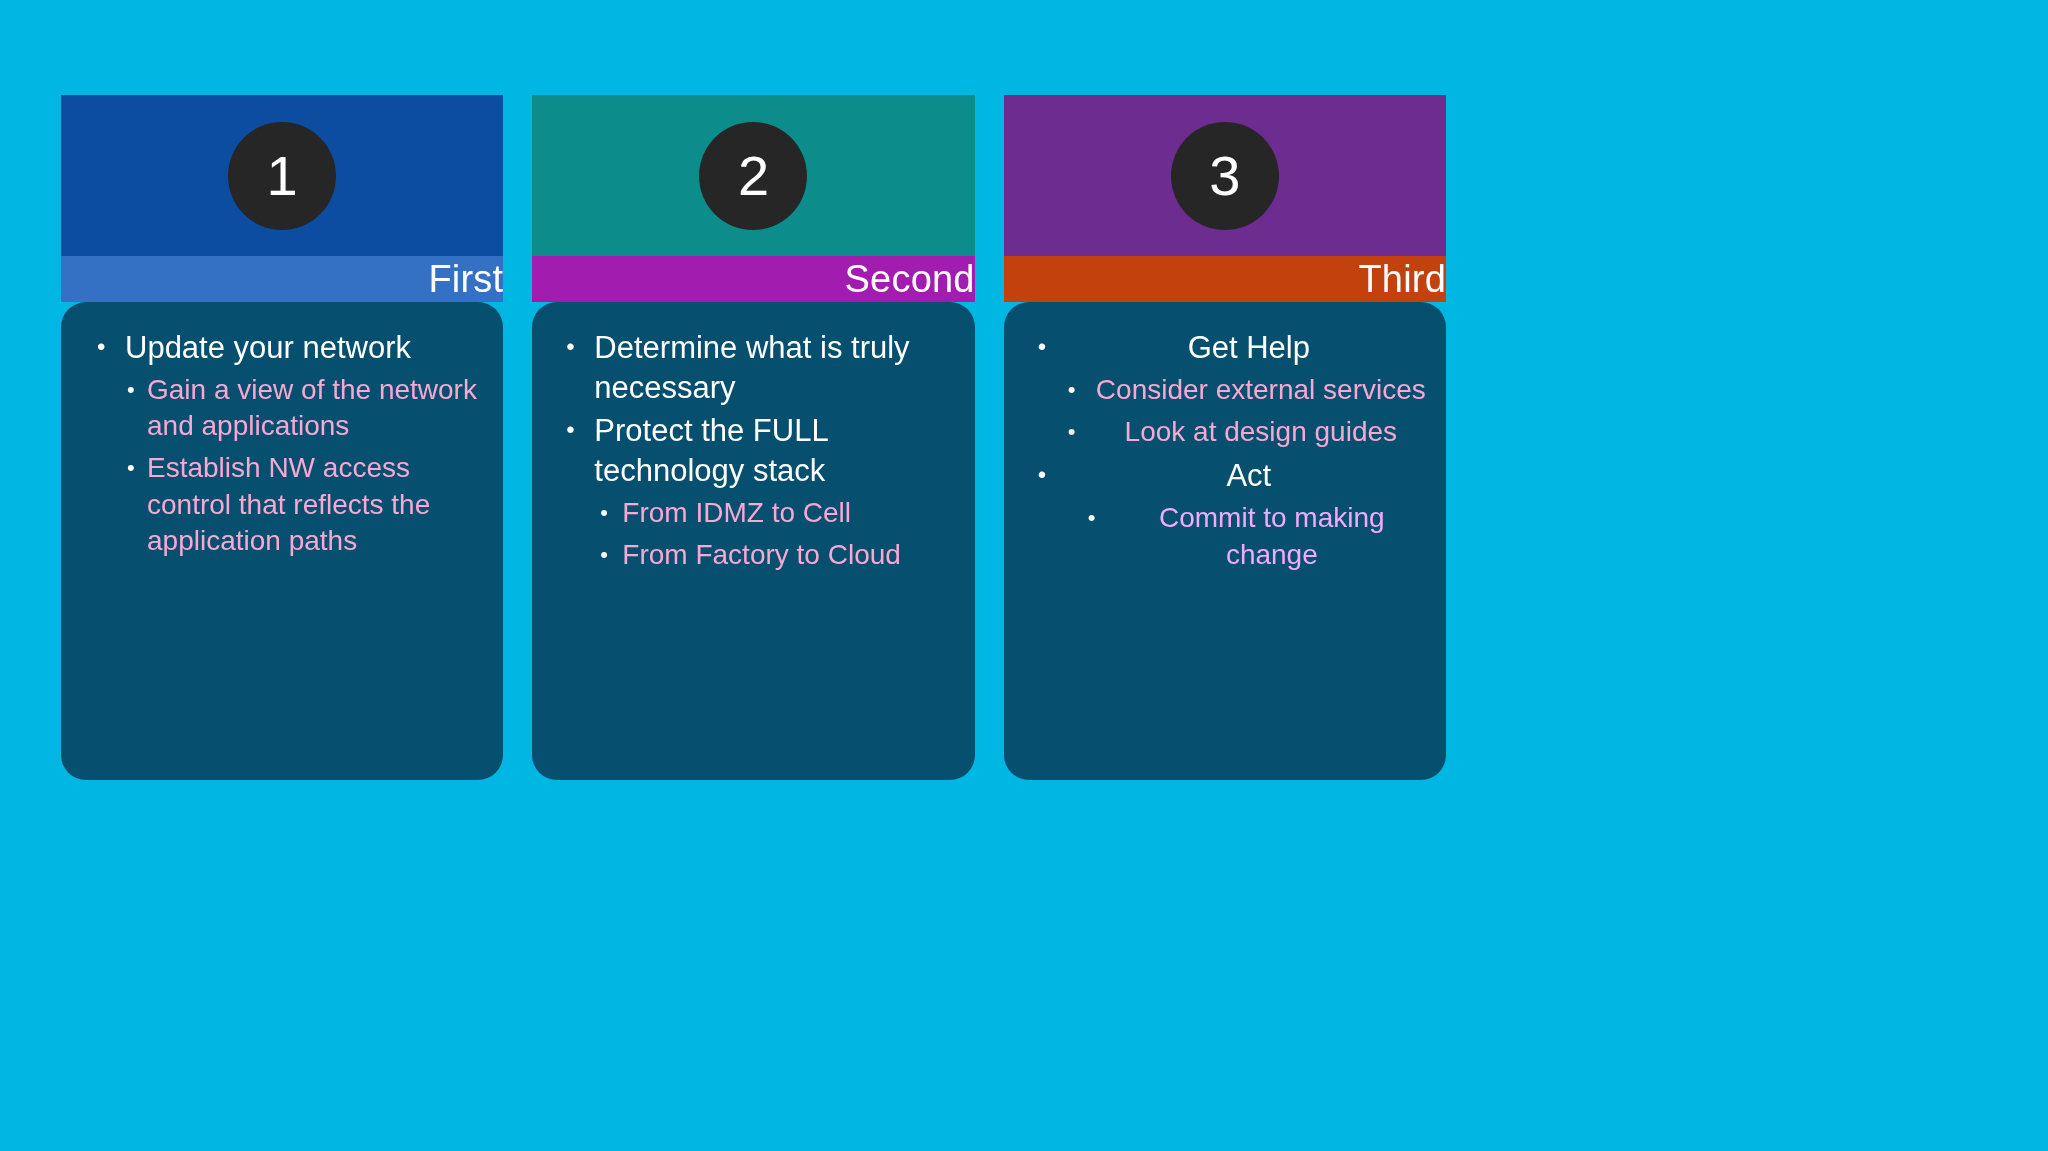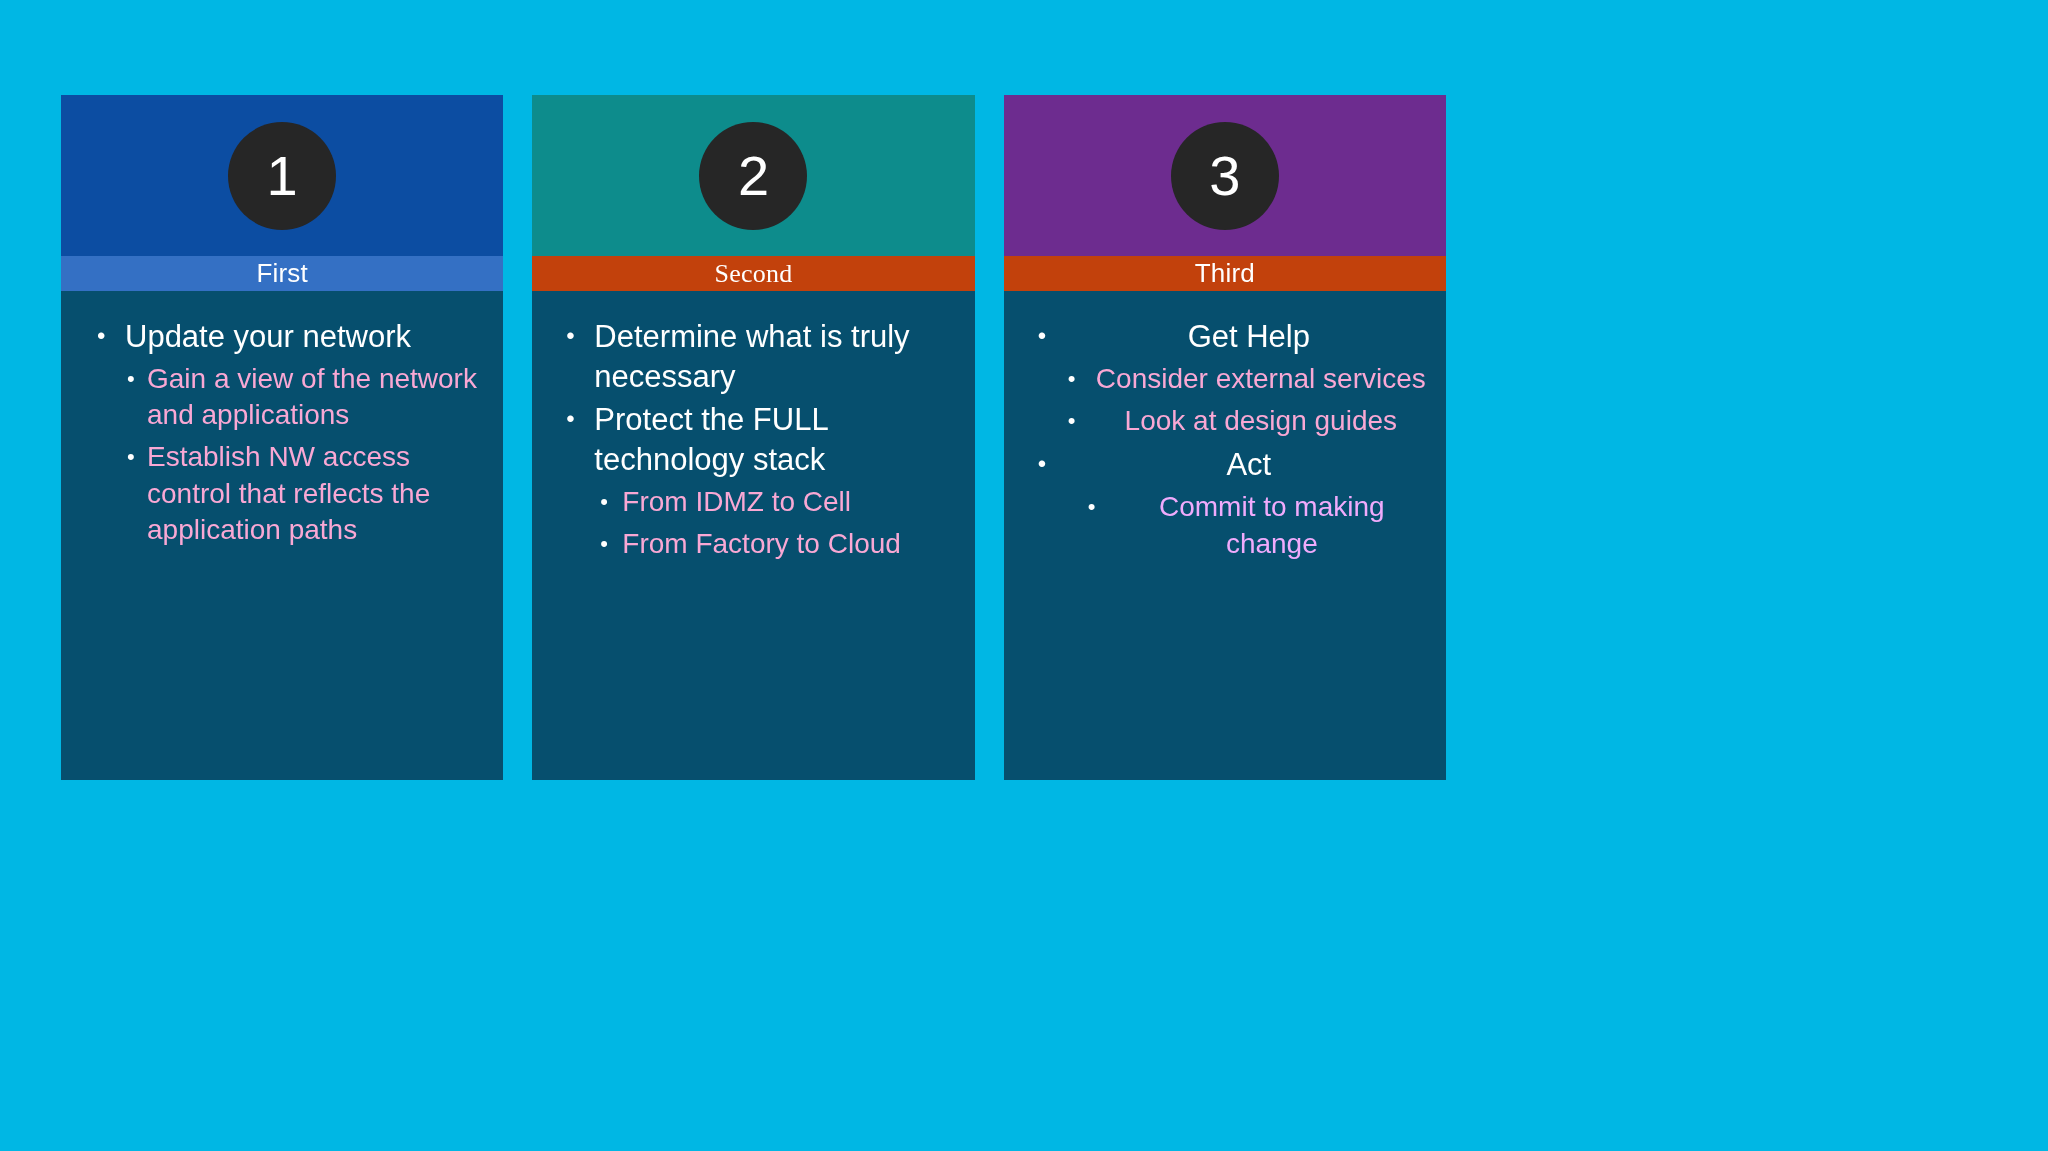--- a/index.html
+++ b/index.html
@@ -50,35 +50,36 @@
     display: flex;
     align-items: center;
     justify-content: center;
     font-size: 56px;
     font-weight: 400;
     line-height: 1;
     font-family: "Liberation Sans", sans-serif;
     letter-spacing: 0px;
   }
   .card-label {
-    height: 35px;
+    height: 46px;
     display: flex;
     align-items: center;
-    justify-content: center;
-    color: #ffffff;
-    font-size: 26px;
+    justify-content: flex-end;
+    color: #ffffff;
+    font-size: 38px;
     font-weight: 400;
     letter-spacing: 0.2px;
   }
   .card-body {
     flex: 1;
     background: #064f6e;
     padding: 26px 14px 10px 14px;
     box-sizing: border-box;
     overflow: hidden;
+    border-radius: 25px;
   }
   ul.lvl1 {
     list-style: none;
     margin: 0;
     padding: 0;
   }
   ul.lvl1 > li.b1 {
     position: relative;
     color: #ffffff;
     font-size: 31px;
@@ -183,21 +184,21 @@
         </ul>
       </div>
     </div>
 
     <div class="card card-2">
       <div class="card-head" id="head2" style="background: rgb(13, 140, 140);">
         <div class="badge" style="background: rgb(38, 38, 38);">
           <span>2</span>
         </div>
       </div>
-      <div class="card-label" id="band2" style="background: #c2410c; font-family: Liberation Serif, serif;">
+      <div class="card-label" id="band2" style="background: #a21caf;">
         <span>Second</span>
       </div>
       <div class="card-body" style="background: rgb(6, 79, 110);">
         <ul class="lvl1">
           <li class="b1">
             <span class="btext">Determine what is truly necessary</span>
           </li>
           <li class="b1">
             <span class="btext">Protect the FULL technology stack</span>
             <ul class="lvl2">

